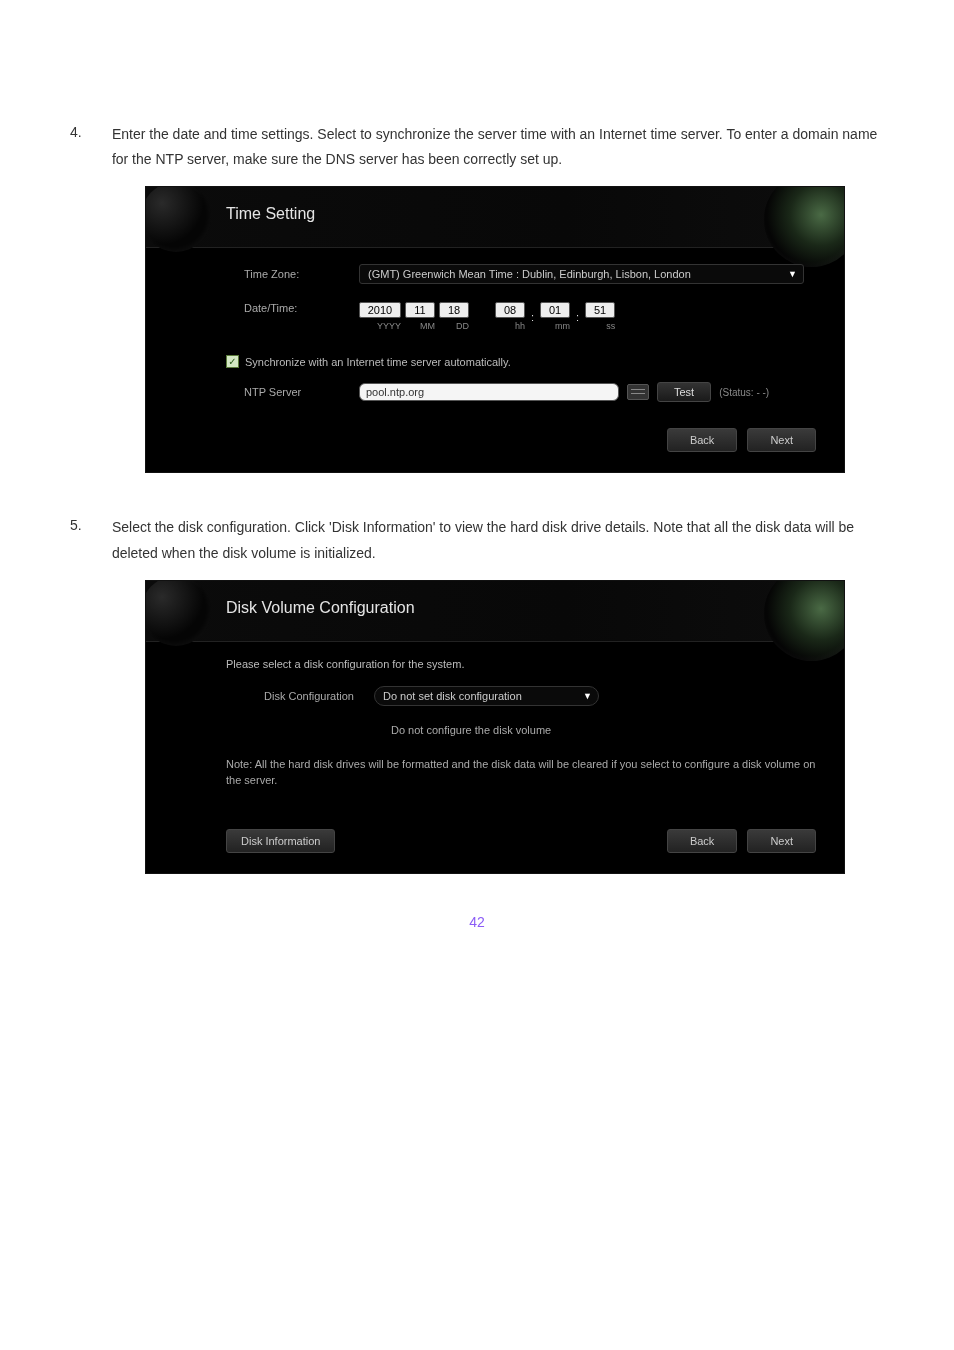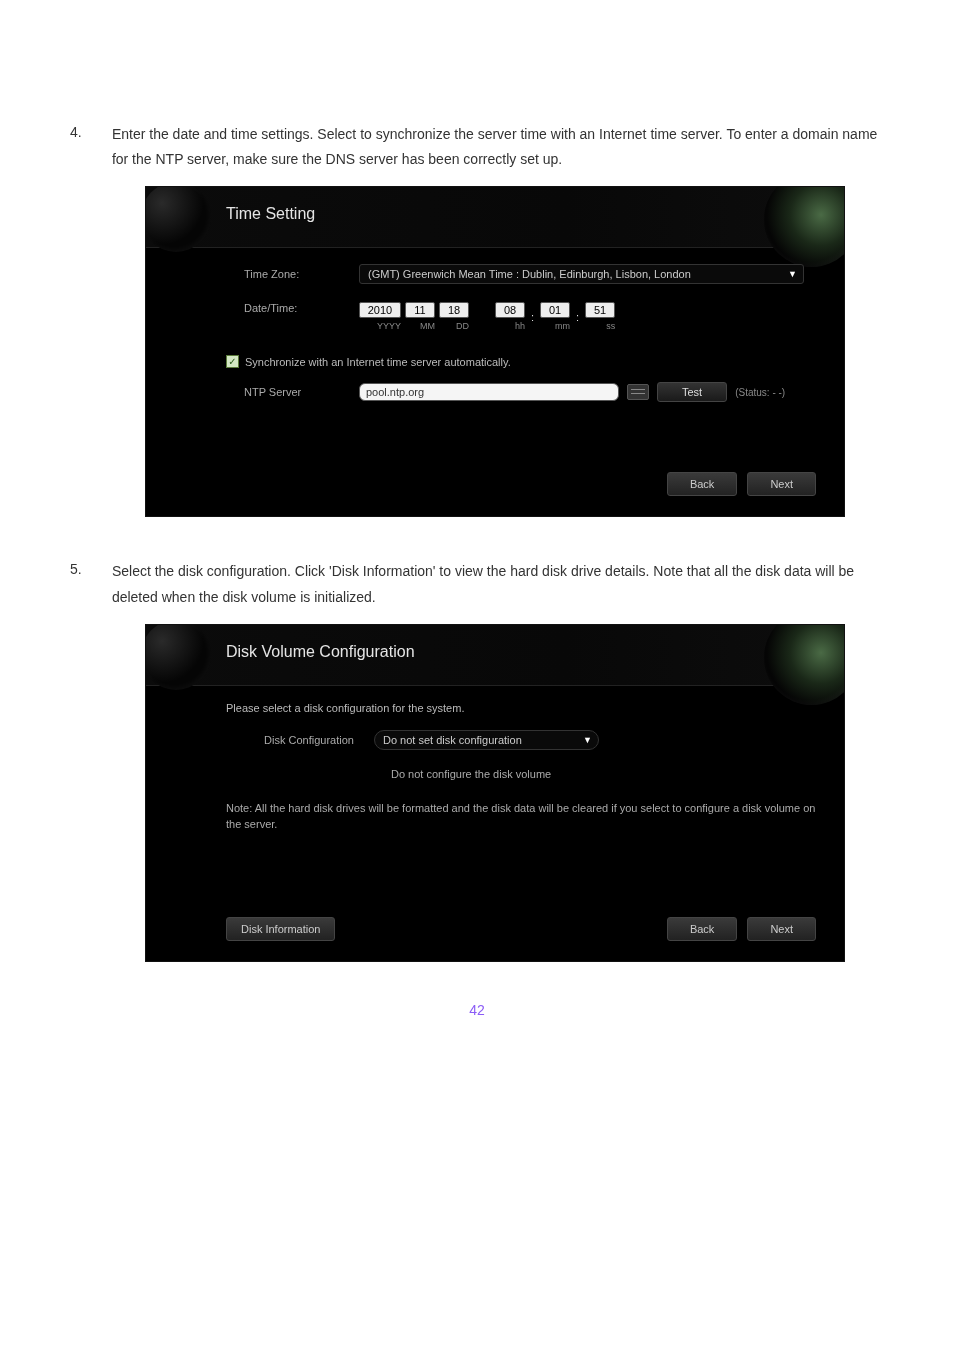--- a/index.html
+++ b/index.html
@@ -173,21 +173,21 @@
       background: #888;
       height: 1px;
     }
     .kb-icon::before { top: 4px; left: 3px; right: 3px; }
     .kb-icon::after { top: 8px; left: 3px; right: 3px; }
     .btn {
       background: linear-gradient(to bottom, #333, #1a1a1a);
       color: #ddd;
       border: 1px solid #444;
       border-radius: 3px;
-      padding: 3px 24px;
+      padding: 3px 16px;
       font-size: 11px;
       cursor: pointer;
     }
     .status-text {
       color: #888;
       font-size: 10px;
       margin-left: 8px;
     }
     .btn-row {
       display: flex;
@@ -196,21 +196,20 @@
       margin-top: 26px;
       padding-right: 10px;
     }
     .btn-nav {
       background: linear-gradient(to bottom, #3a3a3a, #222);
       color: #ccc;
       border: 1px solid #444;
       border-radius: 3px;
       padding: 5px 22px;
       font-size: 11px;
-      margin-top: 44px;
     }
     .select-box-small {
       width: 225px;
       background: #0a0a0a;
       color: #ccc;
       border: 1px solid #333;
       border-radius: 10px;
       padding: 3px 24px 3px 8px;
       position: relative;
       font-size: 11px;

